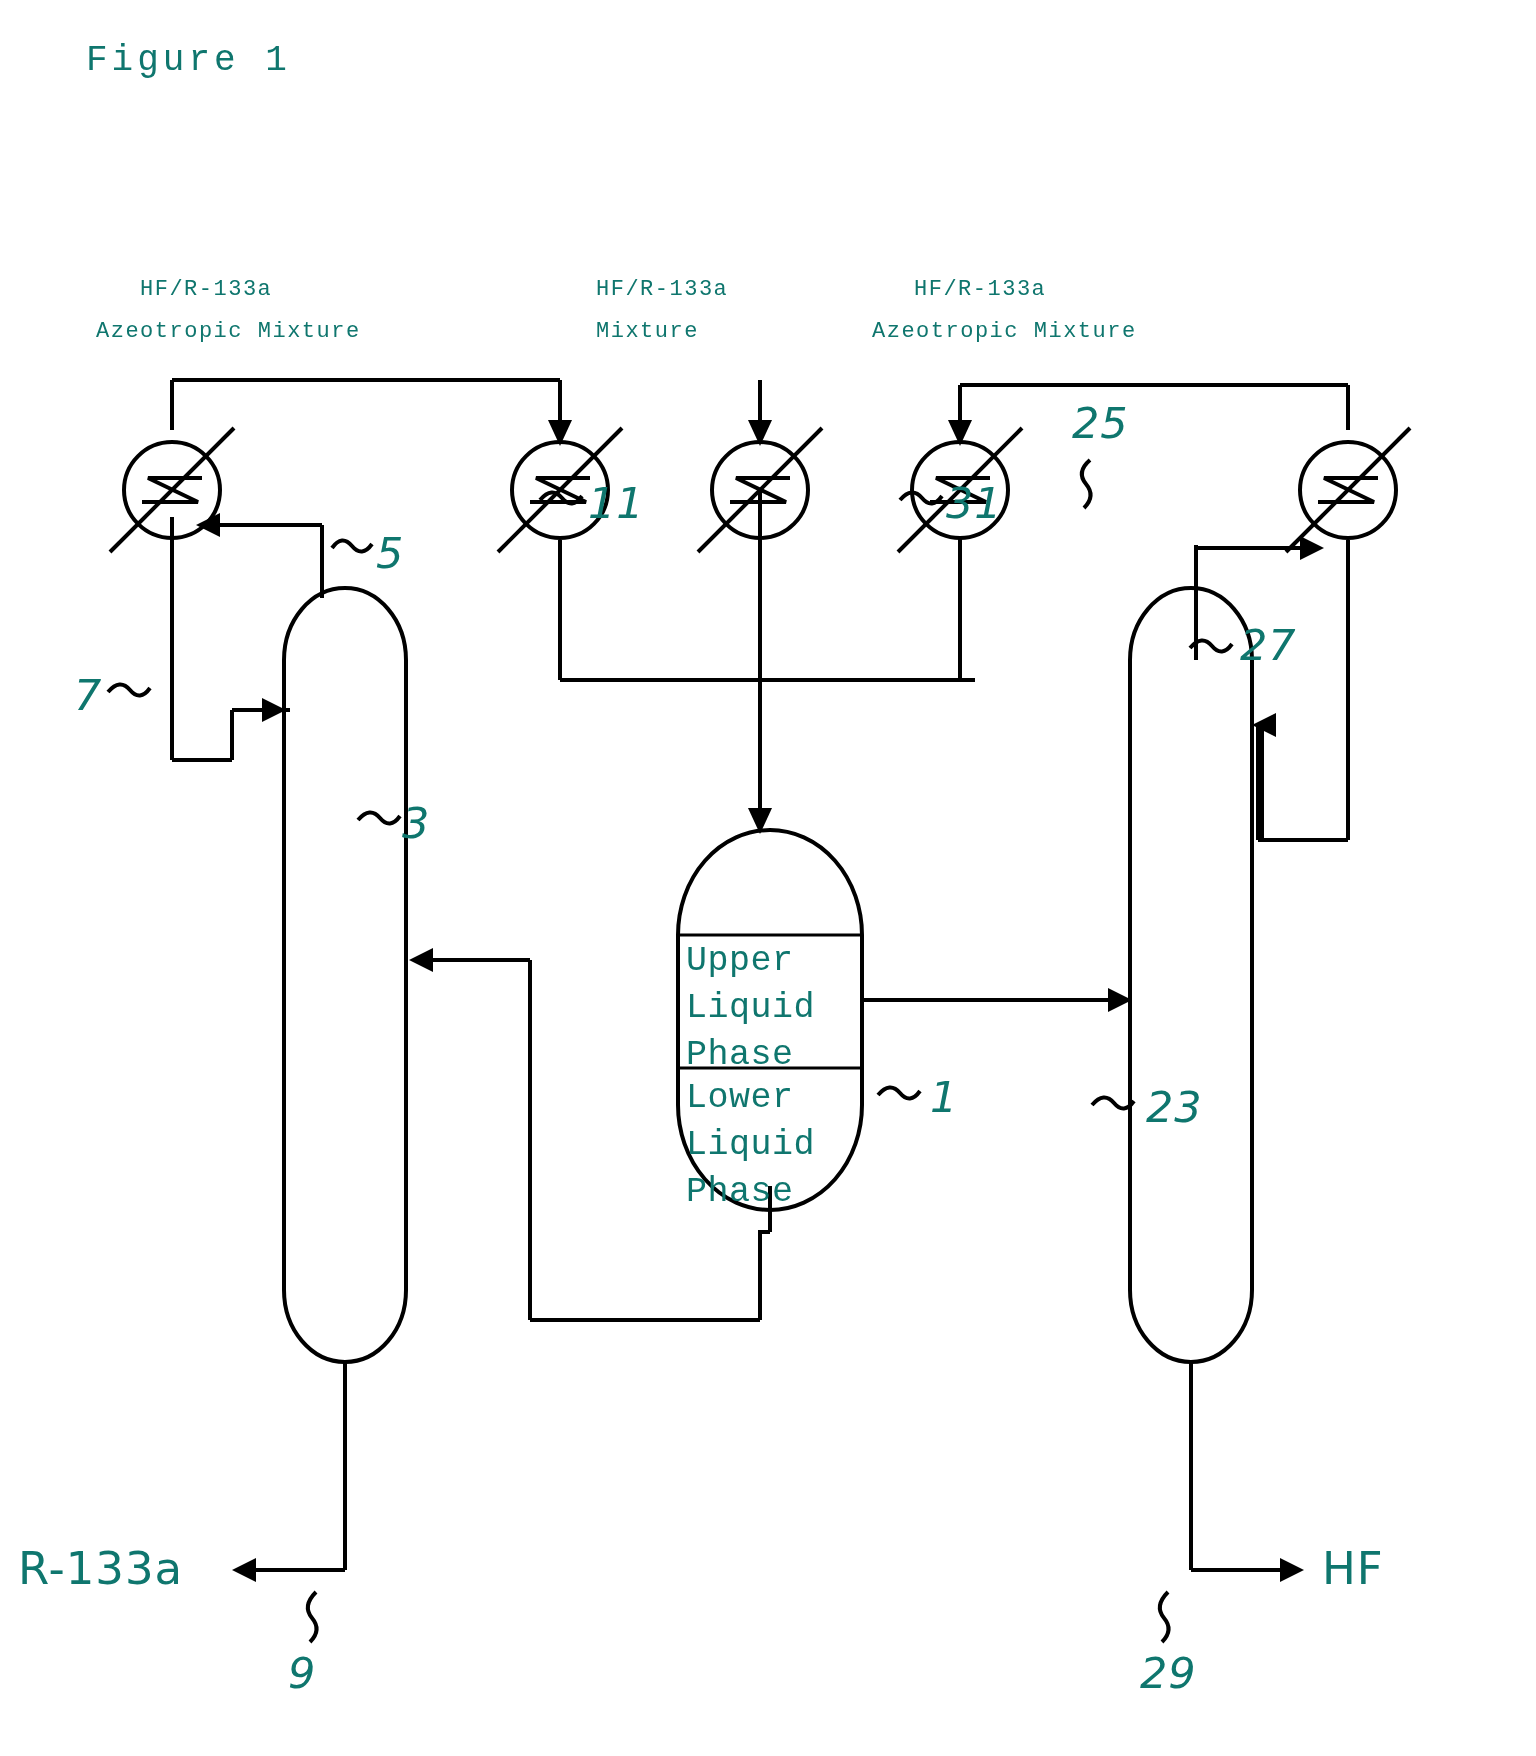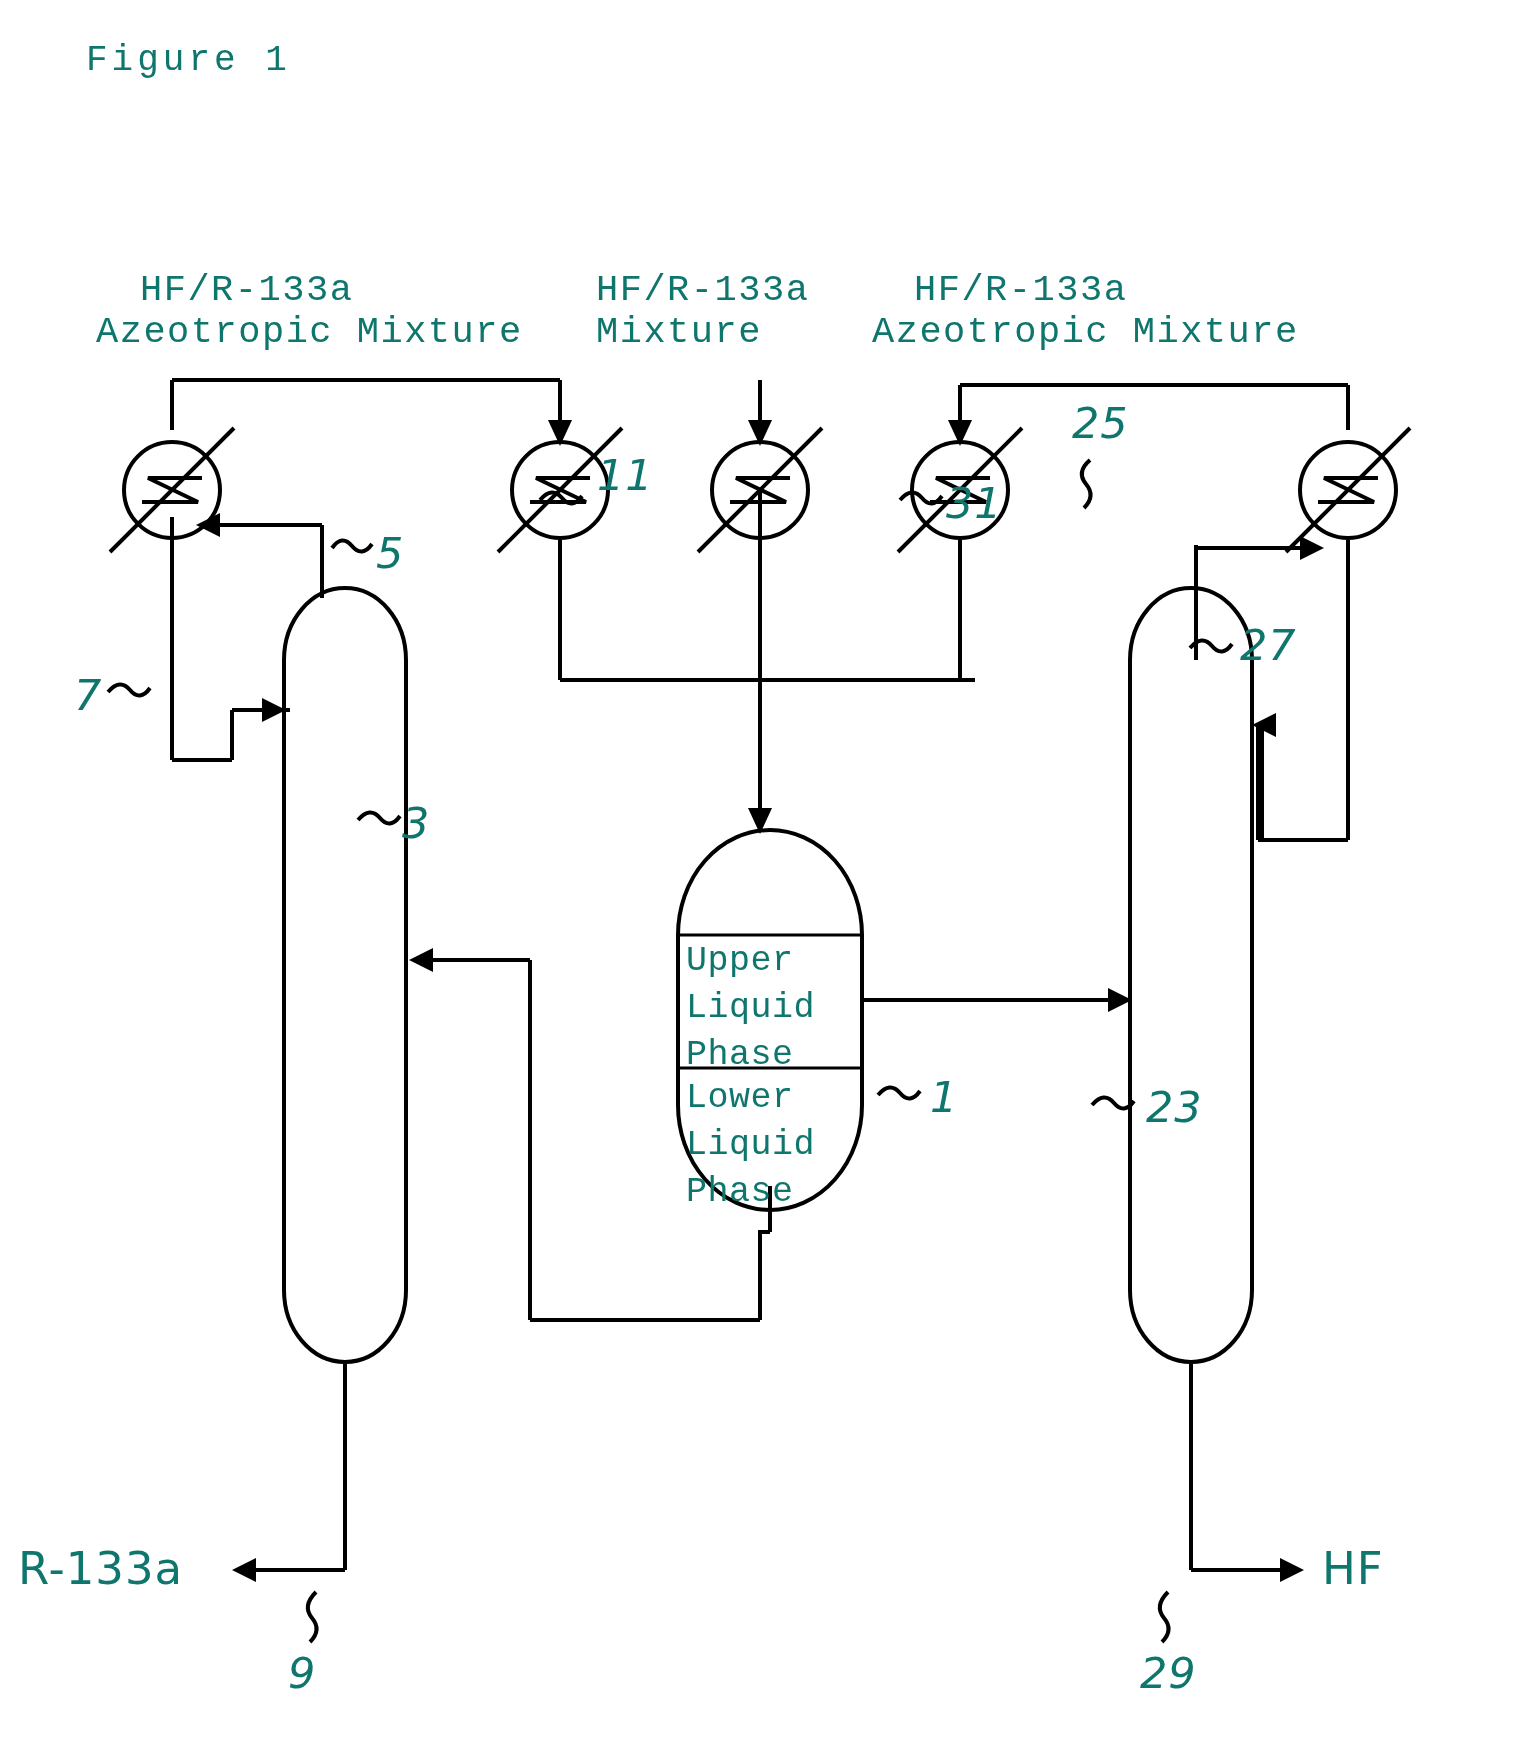--- a/index.html
+++ b/index.html
@@ -9,21 +9,21 @@
     color:#000;
   }
   #figure-root{position:absolute;inset:0;}
   svg#diagram{position:absolute;left:0;top:0;width:1536px;height:1756px;}
 
   .txt{position:absolute;white-space:pre;color:#0f766e;}
 
   
   .mono{
     font-family:"Liberation Mono","DejaVu Sans Mono",monospace;
-    font-size:37px;letter-spacing:1.5px;line-height:44px;
+    font-size:22px;letter-spacing:1.5px;line-height:44px;
   }
   .fig-title{
     font-family:"Liberation Mono","DejaVu Sans Mono",monospace;
     font-size:36px;letter-spacing:4px;
   }
   .vessel-label{
     font-family:"Liberation Mono","DejaVu Sans Mono",monospace;
     font-size:35px;line-height:47px;letter-spacing:0.5px;
   }
   
@@ -205,21 +205,21 @@
 
   <div class="txt vessel-label" style="left:686px;top:1075px;">Lower</div>
   <div class="txt vessel-label" style="left:686px;top:1122px;">Liquid</div>
   <div class="txt vessel-label" style="left:686px;top:1169px;">Phase</div>
 
   <div class="txt ref" style="left:376px;top:528px;">5</div>
   <div class="txt ref" style="left:74px;top:670px;">7</div>
   <div class="txt ref" style="left:402px;top:798px;">3</div>
   <div class="txt ref" style="left:288px;top:1648px;">9</div>
 
-  <div class="txt ref" style="left:588px;top:450px;margin-left:9px;">11</div>
+  <div class="txt ref" style="left:588px;top:478px;">11</div>
   <div class="txt ref" style="left:930px;top:1072px;">1</div>
   <div class="txt ref" style="left:946px;top:478px;">31</div>
 
   <div class="txt ref" style="left:1146px;top:1082px;">23</div>
   <div class="txt ref" style="left:1072px;top:398px;">25</div>
   <div class="txt ref" style="left:1240px;top:620px;">27</div>
   <div class="txt ref" style="left:1140px;top:1648px;">29</div>
 
   <div class="txt stream" style="left:18px;top:1542px;">R-133a</div>
   <div class="txt stream" style="left:1322px;top:1542px;text-align:right;">HF</div>

